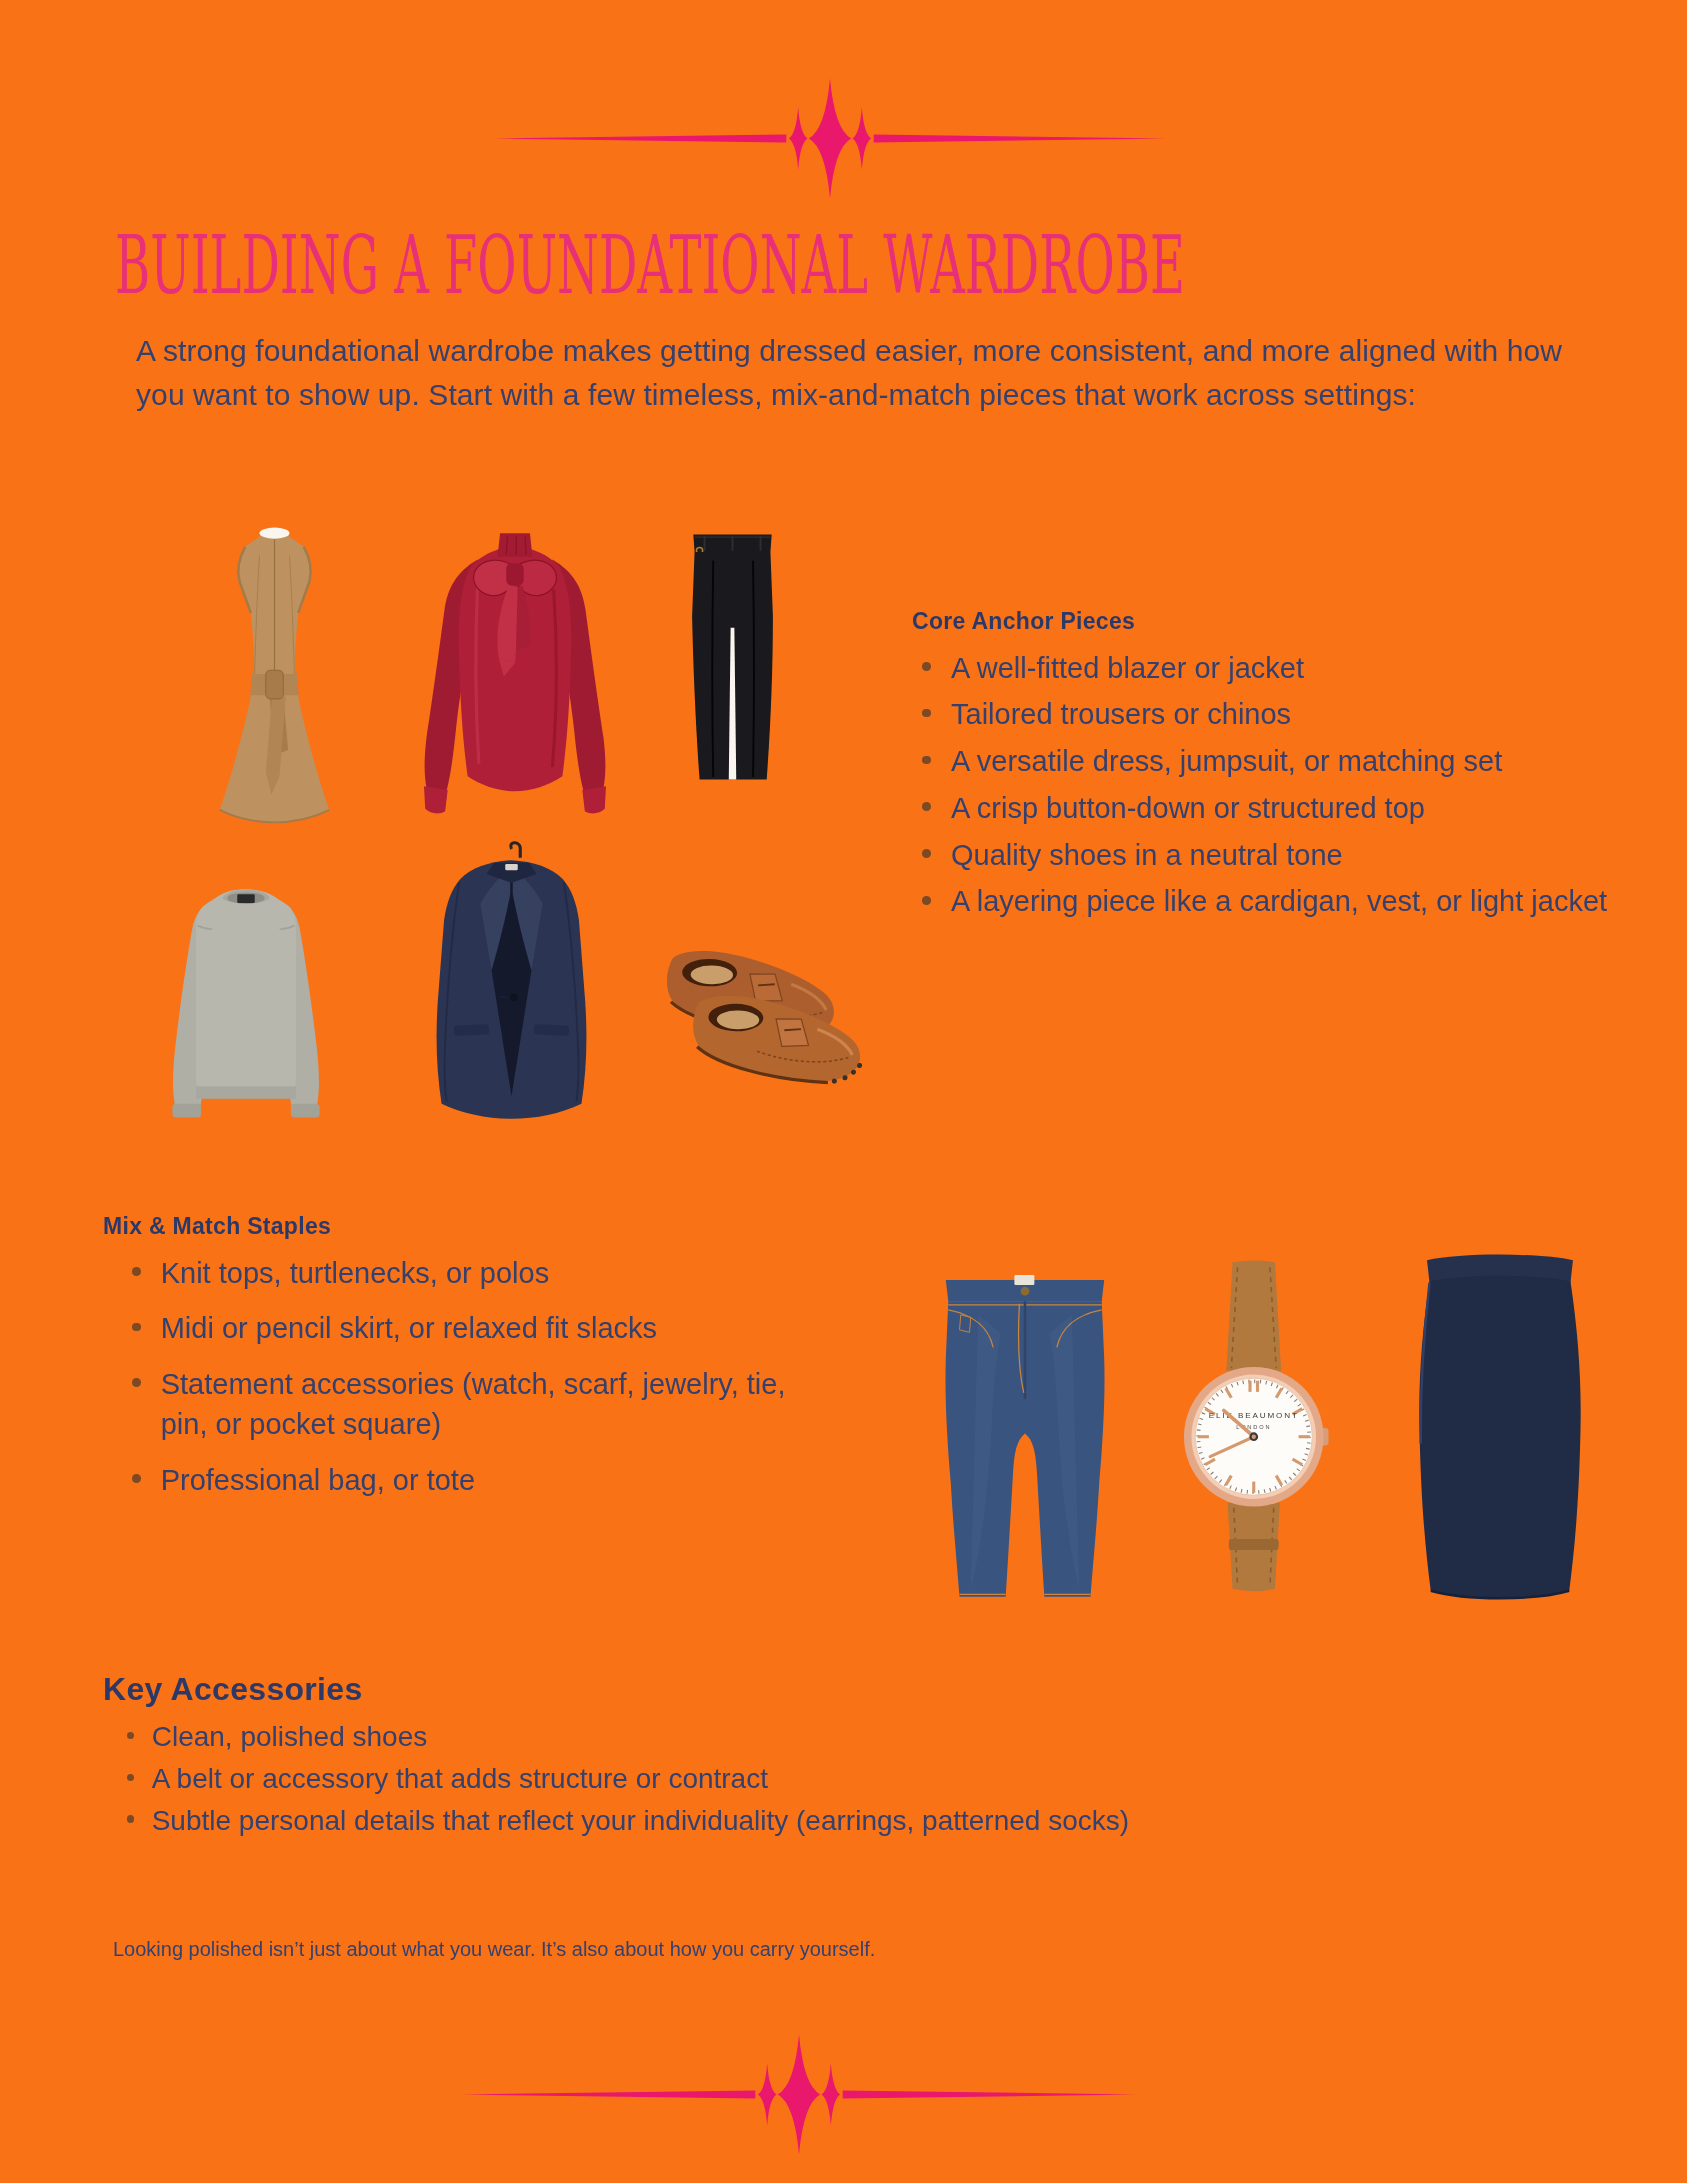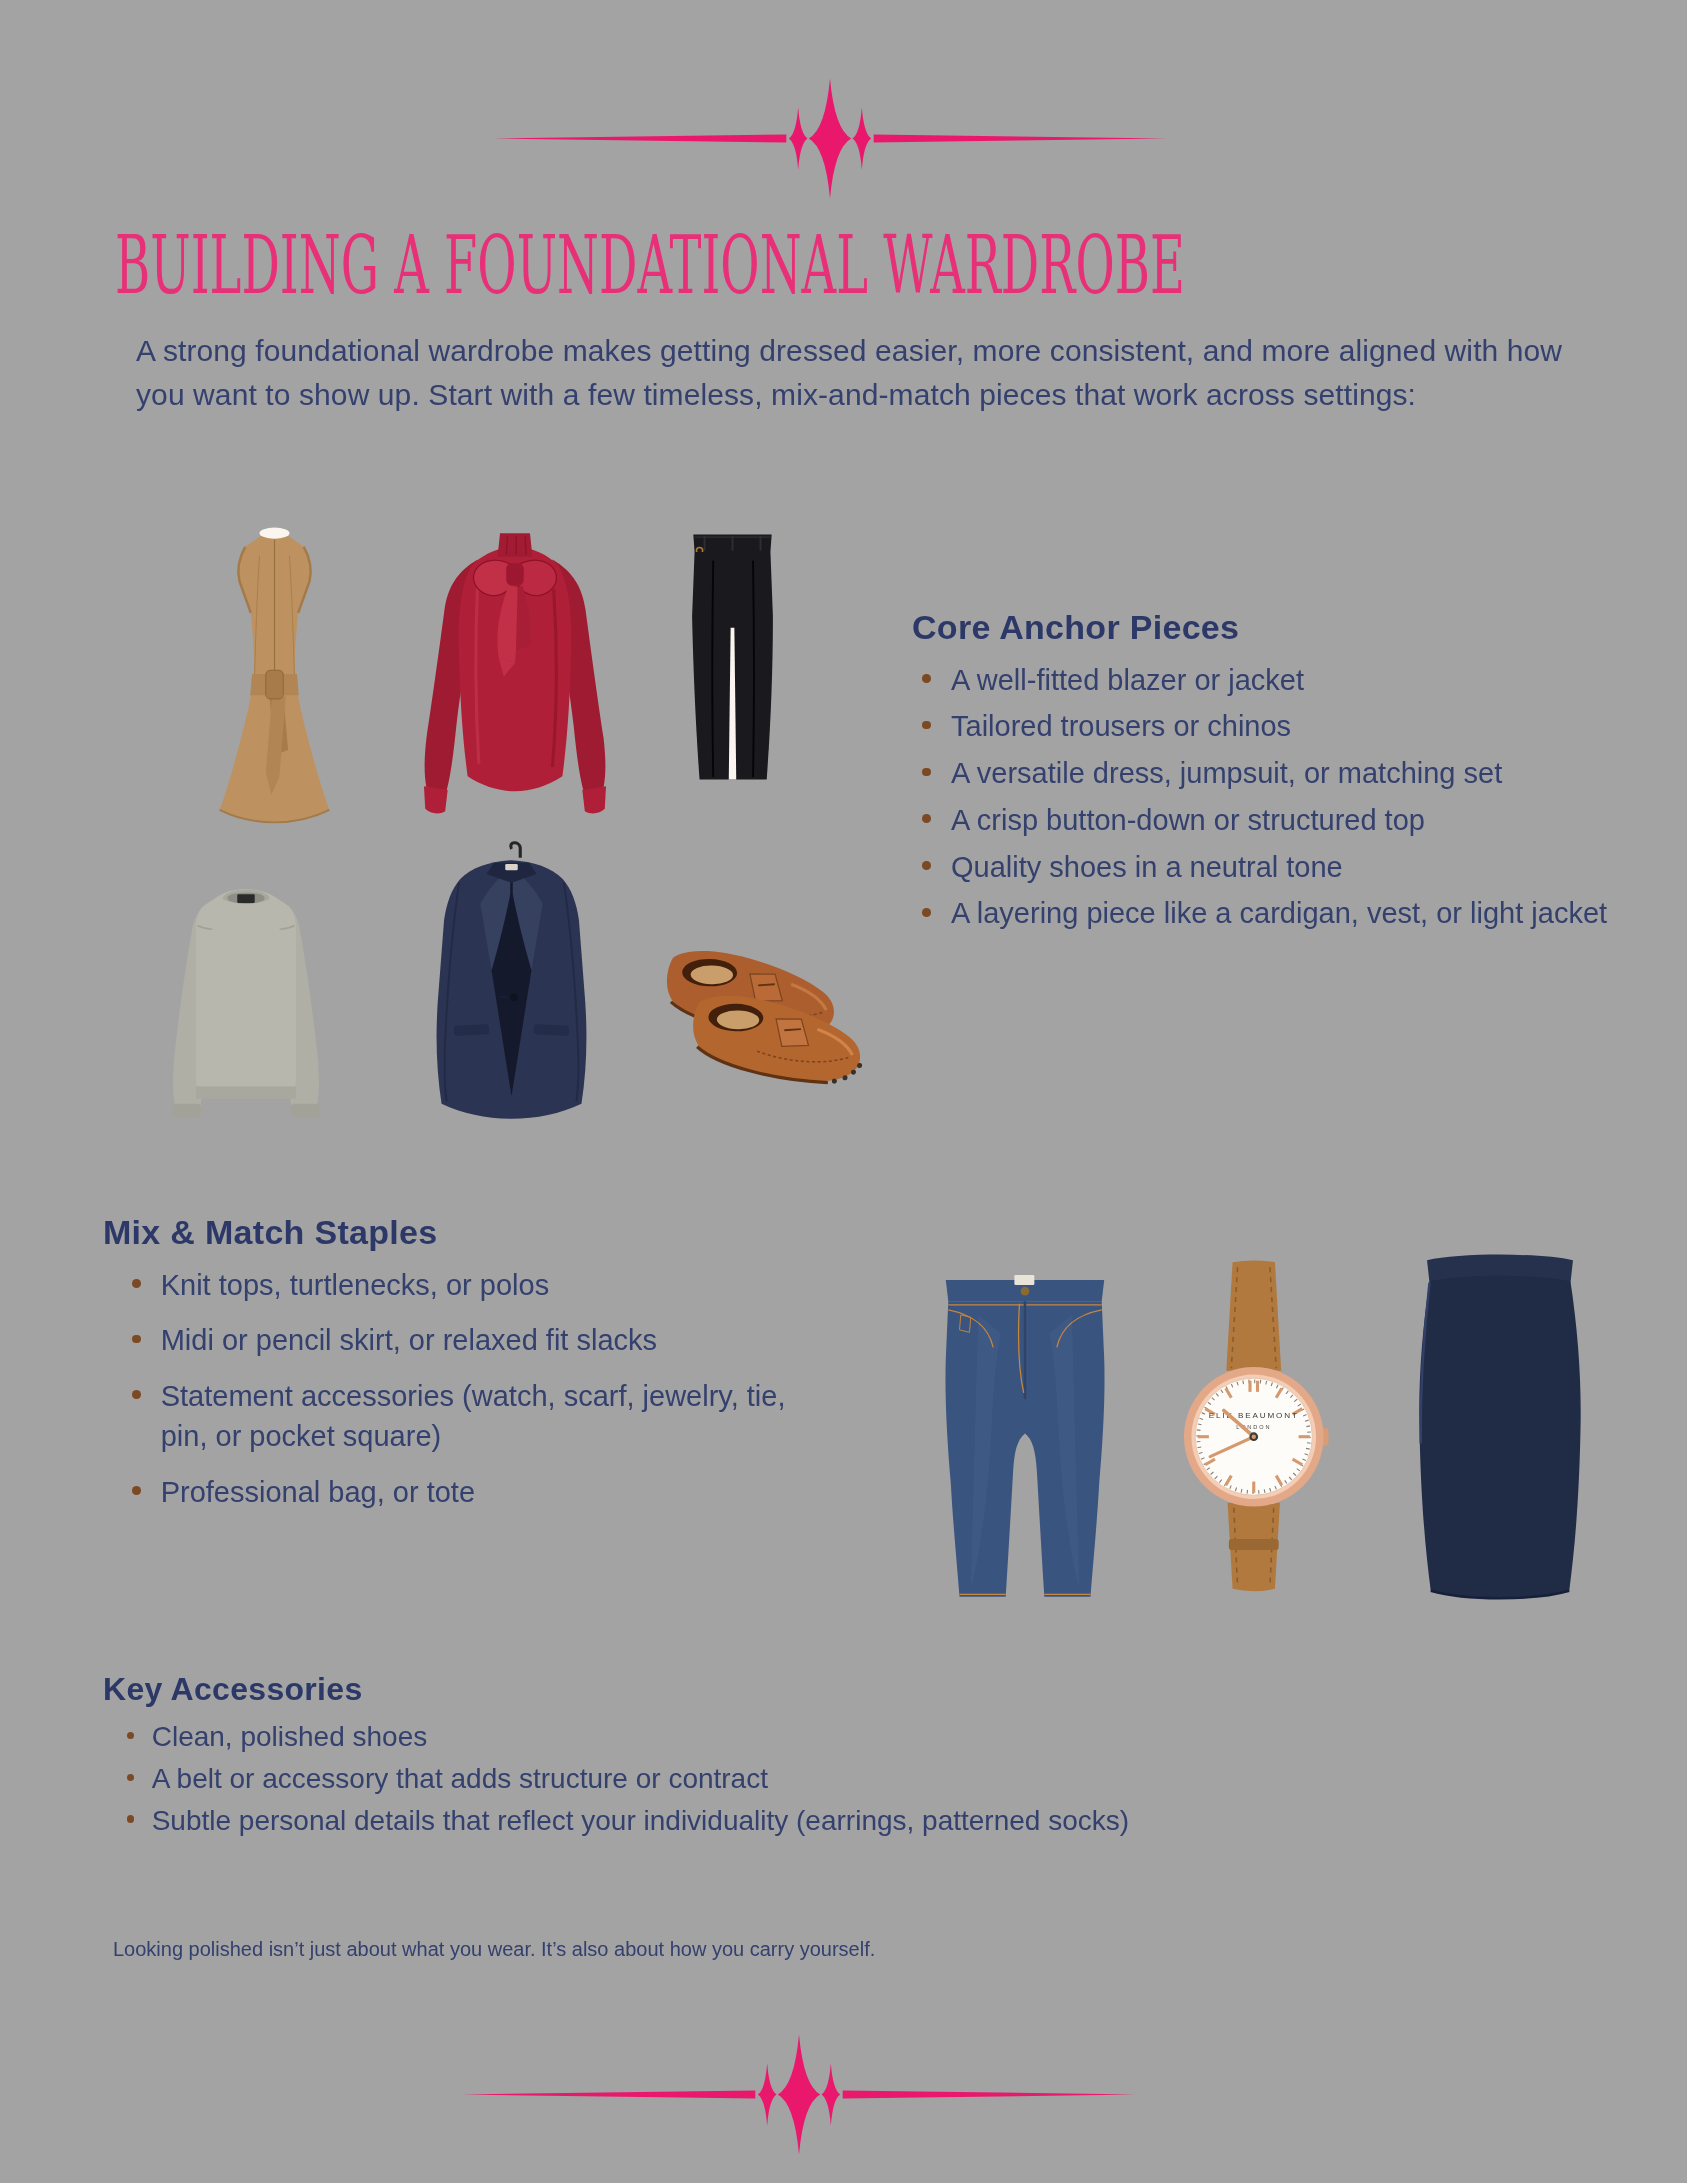--- a/index.html
+++ b/index.html
@@ -1,29 +1,29 @@
 <!DOCTYPE html>
 <html style="font-size:10px"><head>
 <meta charset="utf-8">
 <style>
   html,body { margin:0; padding:0; background:#e8e4dd; }
   .page {
     position:relative; width:1687px; height:2183px;
-    background:#a3a3a3; overflow:hidden;
+    background:#f97316; overflow:hidden;
     font-family:"Liberation Sans", sans-serif; color:#34406E;
   }
   .abs { position:absolute; }
 
   .title-svg text { font-family:"DejaVu Serif", serif; }
 
   .intro { margin:8px; font-size:30px; line-height:1.47; letter-spacing:0.1px; color:#34406E; }
   .closing { margin:4px; font-size:20px; line-height:1.45; color:#34406E; }
 
   h2.sec-heading {
-    margin:0 0 12.5px 0; font-size:34px; font-weight:bold;
+    margin:0 0 12.5px 0; font-size:23px; font-weight:bold;
     color:#2C3968; letter-spacing:0.3px;
   }
   .key h2.sec-heading { margin-bottom:9.4px; font-size:32px; }
 
   ul.blist { list-style:none; margin:4px; padding:0; font-size:29px; line-height:1.4; color:#34406E; }
   ul.blist li { position:relative; padding-left:35px; margin-bottom:6.2px; }
   ul.blist li::before {
     content:""; position:absolute; left:6.2px; top:0.50em;
     width:8.7px; height:8.7px; border-radius:50%; background:#7B4A24;
   }

